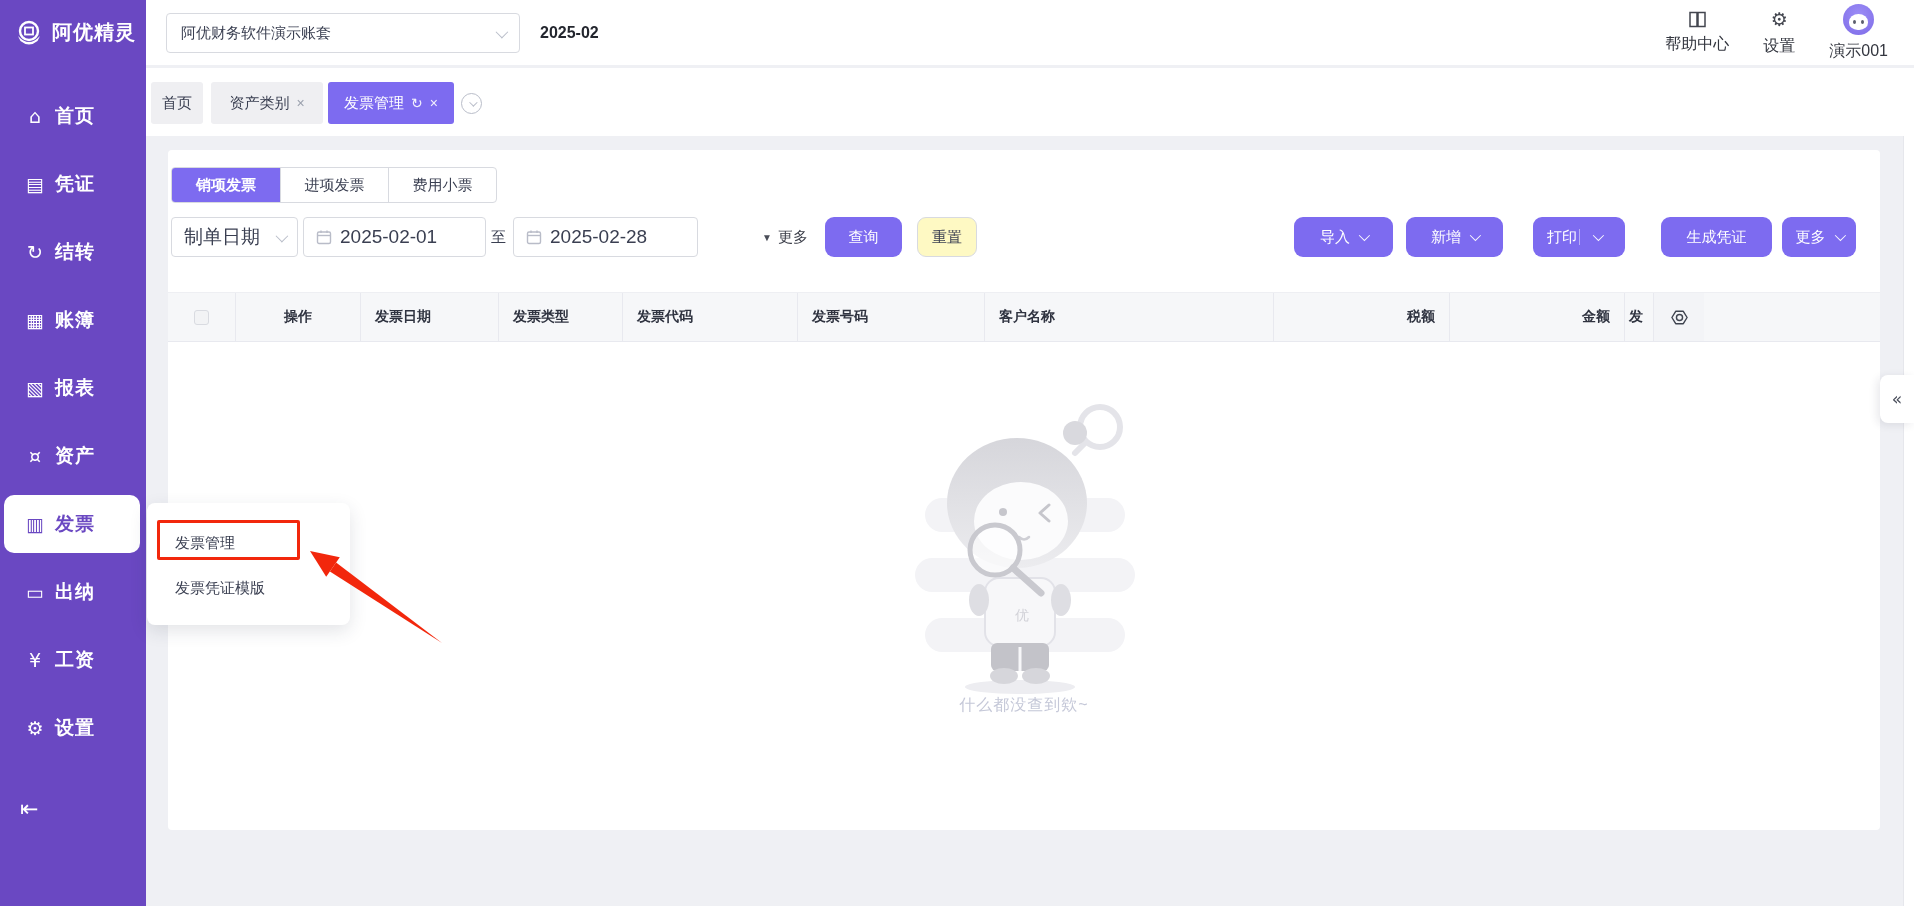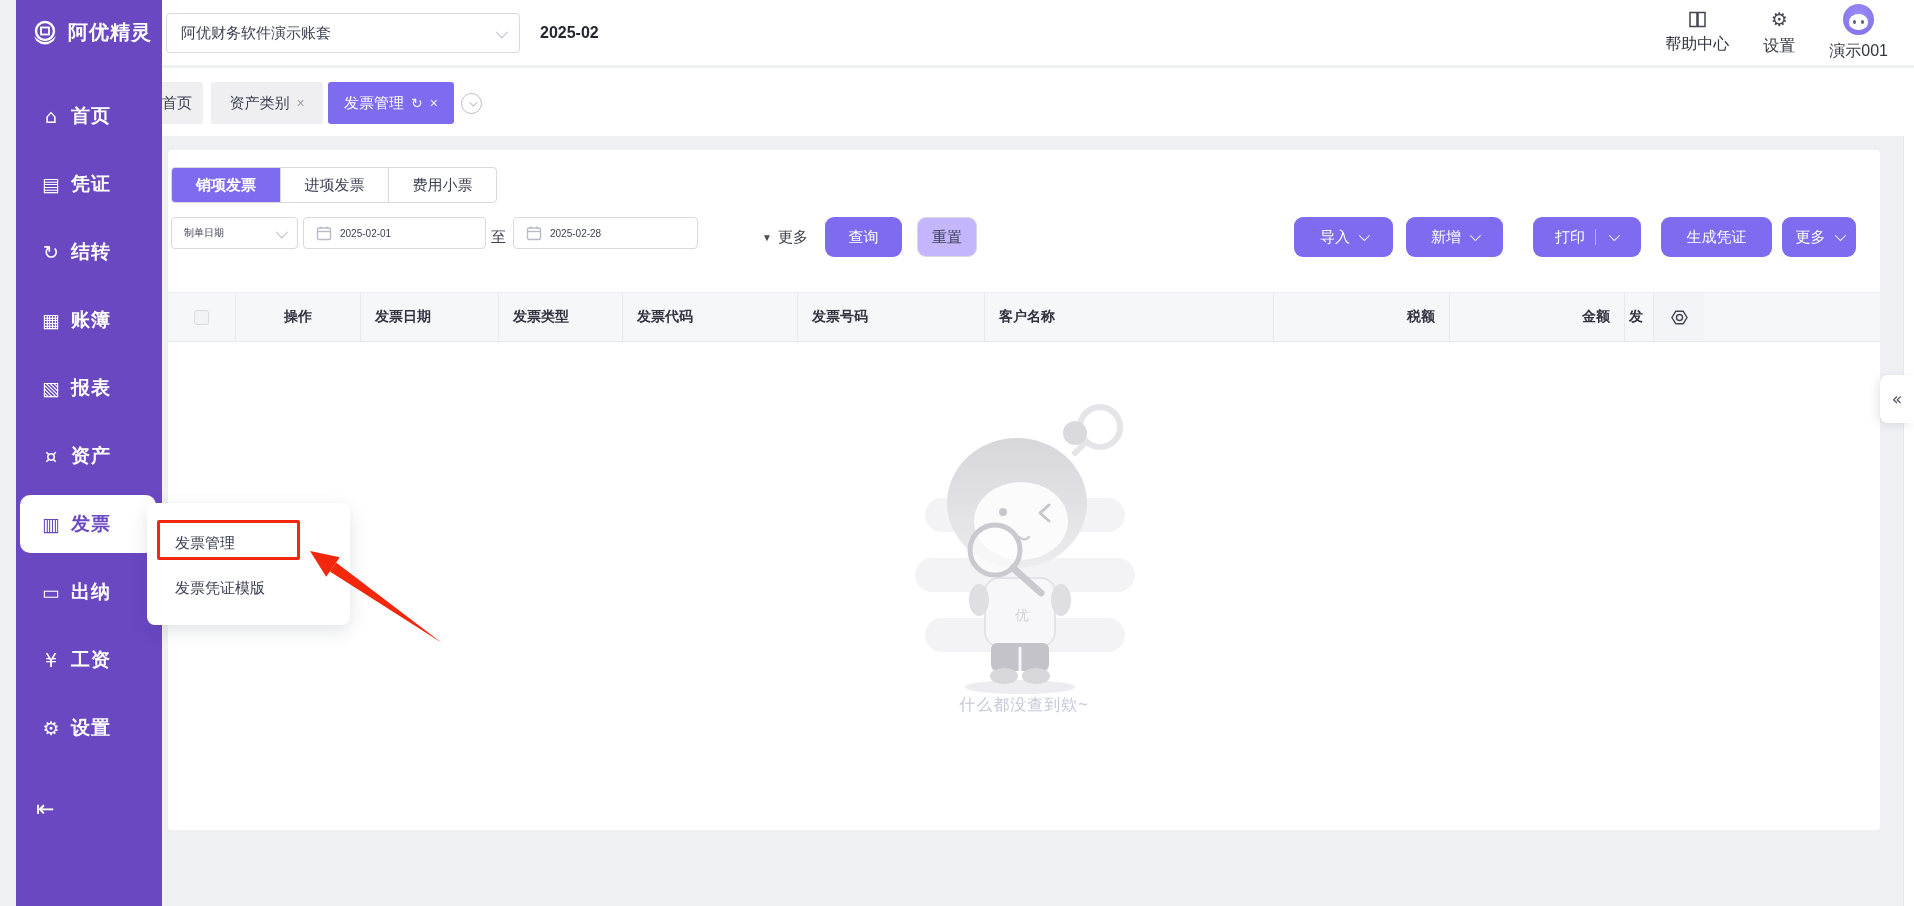--- a/index.html
+++ b/index.html
@@ -5,21 +5,21 @@
   :root{
     --sidebar:#6A48C2; --primary:#7D6BF0; --annotation:#F2270C;
     --ink:#32364a; --ink2:#3A3F51; --line:#D8DAE0; --thead-line:#E8E9EF;
   }
   *{margin:0;padding:0;box-sizing:border-box;}
   html,body{background:#e4e5ea;}
   body{font-family:"Liberation Sans","DejaVu Sans",sans-serif;}
   .screen{position:relative;width:1914px;height:906px;background:#EFF0F4;overflow:hidden;}
 
   
-  .sidebar{position:absolute;left:16px;top:0;width:146px;height:906px;background:var(--sidebar);z-index:3;}
+  .sidebar{position:absolute;left:0;top:0;width:146px;height:906px;background:var(--sidebar);z-index:3;}
   .logo{display:flex;align-items:center;gap:8px;height:65px;padding-left:14px;color:#fff;}
   .logo .logo-badge{width:30px;height:30px;flex:0 0 auto;}
   .logo .logo-text{font-size:20px;font-weight:bold;letter-spacing:1px;}
   .nav{position:absolute;top:82px;left:0;right:0;}
   .nav-item{position:relative;height:68px;display:flex;align-items:center;gap:9px;padding-left:24px;color:#fff;cursor:pointer;}
   .nav-item .glyph{font-size:19px;width:22px;text-align:center;font-family:"DejaVu Sans",sans-serif;}
   .nav-item .nav-label{font-size:19px;font-weight:600;letter-spacing:1px;}
   .nav-item.active{background:#fff;margin:5px 6px 5px 4px;height:58px;border-radius:10px;color:var(--sidebar);padding-left:20px;}
   .collapse-btn{position:absolute;left:20px;top:796px;color:#fff;font-size:22px;cursor:pointer;font-family:"DejaVu Sans",sans-serif;}
 
@@ -50,38 +50,38 @@
   .right-strip{position:absolute;left:1903px;top:68px;width:11px;bottom:0;background:#fff;border-left:1px solid #E6E7EC;}
   .panel-collapse-tab{position:absolute;left:1880px;top:375px;width:34px;height:48px;background:#fff;border-radius:8px 0 0 8px;box-shadow:-3px 2px 8px rgba(40,44,70,.10);display:flex;align-items:center;justify-content:center;font-size:17px;color:#4A4F5C;cursor:pointer;z-index:2;font-family:"DejaVu Sans",sans-serif;}
 
   
   .panel{position:absolute;left:168px;top:150px;width:1712px;height:680px;background:#fff;border-radius:4px;}
   .inv-tabs{position:absolute;left:3px;top:17px;height:36px;display:flex;border:1px solid var(--line);border-radius:4px;overflow:hidden;background:#fff;}
   .inv-tab{width:108px;height:34px;line-height:34px;text-align:center;font-size:15px;color:var(--ink2);cursor:pointer;border-left:1px solid var(--line);}
   .inv-tab:first-child{border-left:none;}
   .inv-tab.active{background:var(--primary);color:#fff;font-weight:bold;margin:-1px;height:36px;line-height:36px;border-radius:4px;border-left:none;width:110px;}
 
-  .filter-row .box{position:absolute;top:67px;height:32px;border:1px solid var(--line);border-radius:4px;background:#fff;display:flex;align-items:center;font-size:10px;color:var(--ink2);}
+  .filter-row .box{position:absolute;top:67px;height:40px;border:1px solid var(--line);border-radius:4px;background:#fff;display:flex;align-items:center;font-size:19px;color:var(--ink2);}
   .fld-select{left:3px;width:127px;padding:0 12px;cursor:pointer;}
   .fld-select .chev{margin-left:auto;}
   .date-box{padding:4px 12px;gap:8px;cursor:pointer;}
   .date-from{left:135px;width:183px;}
   .date-to{left:345px;width:185px;}
   .range-sep{position:absolute;left:323px;top:67px;height:40px;display:flex;align-items:center;font-size:15px;color:var(--ink2);}
   .more-toggle{position:absolute;left:594px;top:67px;height:40px;display:flex;align-items:center;gap:6px;font-size:15px;color:#3c3f4a;cursor:pointer;}
   .more-toggle .tri{font-size:10px;color:#4a4d58;}
   .btn{position:absolute;top:67px;height:40px;border-radius:9px;font-size:15px;display:flex;align-items:center;justify-content:center;cursor:pointer;}
   .btn-primary{background:var(--primary);color:#fff;}
-  .btn-plain{background:#c4b5fd;border:1px solid var(--line);color:var(--ink2);}
+  .btn-plain{background:#fef9c3;border:1px solid var(--line);color:var(--ink2);}
   .btn-query{left:657px;width:77px;}
   .btn-reset{left:749px;width:60px;}
   .btn .bchev{width:8px;height:8px;border-right:1.6px solid rgba(255,255,255,.95);border-bottom:1.6px solid rgba(255,255,255,.95);transform:rotate(45deg) translateY(-2px);margin-left:9px;display:inline-block;}
   .btn-import{left:1126px;width:99px;}
   .btn-add{left:1238px;width:97px;}
-  .btn-split{left:1365px;width:108px;padding:12px;}
+  .btn-split{left:1365px;width:92px;padding:12px;}
   .btn-split .main{flex:1;text-align:center;}
   .btn-split .divider{width:1px;height:100%;background:rgba(255,255,255,.45);}
   .btn-split .caret-part{width:33px;display:flex;align-items:center;justify-content:center;cursor:pointer;}
   .btn-split .caret-part .bchev{margin-left:0;}
   .btn-generate{left:1493px;width:111px;}
   .btn-more{left:1614px;width:74px;}
 
   
   .thead{position:absolute;left:0;top:142px;width:1712px;height:50px;display:flex;background:#F6F7F9;border-top:1px solid #EEEFF3;border-bottom:1px solid var(--thead-line);text-align:center;}
   .th{height:100%;display:flex;align-items:center;border-right:1px solid var(--thead-line);font-size:14px;font-weight:bold;color:#2F3340;padding:0 14px;overflow:hidden;white-space:nowrap;}

